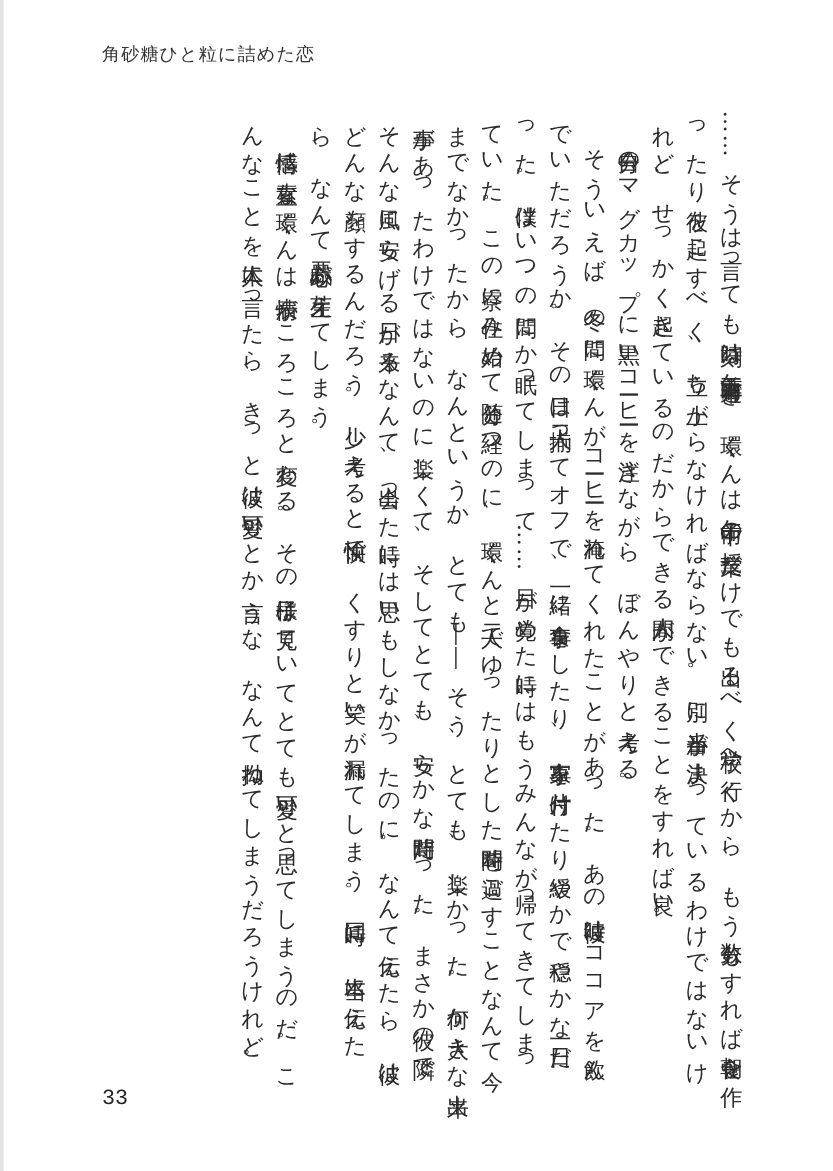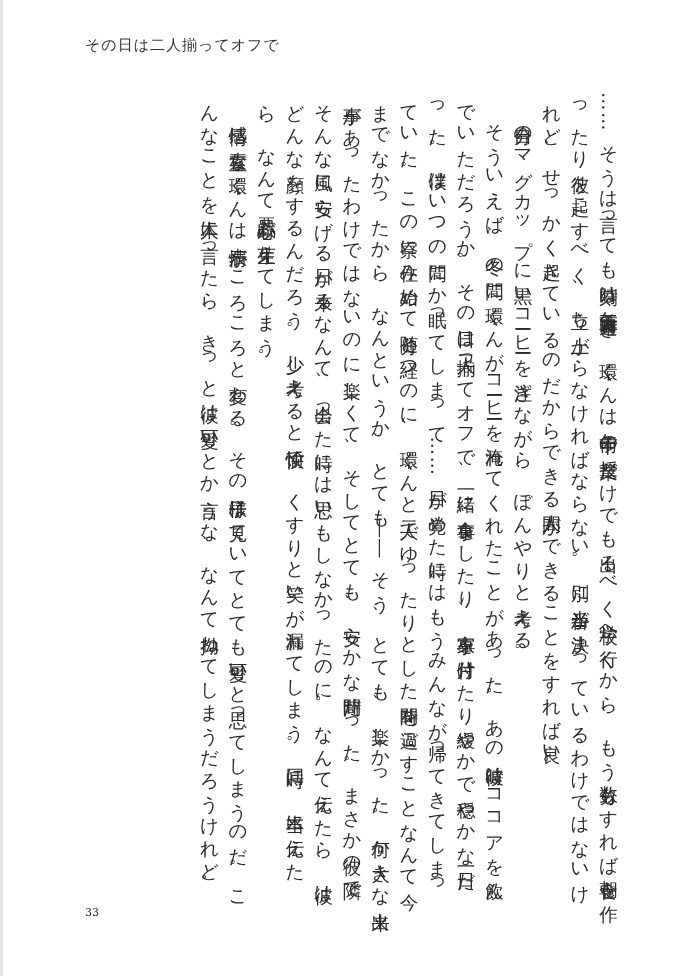--- a/index.html
+++ b/index.html
@@ -55,32 +55,33 @@
     padding: 0;
     text-indent: 0;
   }
   .text-block p.indent {
     text-indent: 1em;
   }
   .page-number {
     position: absolute;
     left: 85px;
     top: 906px;
-    font-size: 11px;
+    font-size: 18px;
     color: #222222;
+    font-family: Liberation Mono, monospace;
   }
 </style>
 </head>
 <body>
 
 <div class="page">
 
   <div class="page-edge"></div>
 
-  <div class="running-header">その日は二人揃ってオフで</div>
+  <div class="running-header">角砂糖ひと粒に詰めた恋</div>
 
   <div class="text-block">
     <p>……そうは言っても時刻は午前五時半過ぎ。環くんは午前中の授業だけでも出るべく学校へ行くから、もう数分もすれば朝食を作ったり彼を起こすべく、立ち上がらなければならない。別に当番が決まっているわけではないけれど、せっかく起きているのだからできる人間ができることをすれば良い。</p>
     <p class="indent">自分のマグカップに黒いコーヒーを注ぎながら、ぼんやりと考える。</p>
     <p class="indent">そういえば、冬の間に環くんがコーヒーを淹れてくれたことがあった。あの時彼はココアを飲んでいただろうか。その日は二人揃ってオフで、一緒に食事をしたり、家事を片付けたり緩やかで穏やかな一日だった。僕はいつの間にか眠ってしまって……目が覚めた時にはもうみんなが帰ってきてしまっていた。この寮に住み始めて随分と経つのに、環くんと二人でゆったりとした時間を過ごすことなんて今までなかったから、なんというか、とても――そう、とても、楽しかった。何か大きな出来事があったわけではないのに楽しくて、そしてとても、安らかな時間だった。まさか彼の隣でそんな風に安らげる日が来るなんて、出会った時には思いもしなかったのに。なんて伝えたら、彼はどんな顔をするんだろう。少し考えると愉快で、くすりと笑いが漏れてしまう。同時に、本当に伝えたら、なんて悪戯心が芽生えてしまう。</p>
     <p class="indent">感情に素直な環くんは表情がころころと変わる。その様子は見ていてとても可愛いと思ってしまうのだ。こんなことを本人に言ったら、きっと彼は可愛いとか言うな、なんて拗ねてしまうだろうけれど。</p>
   </div>
 
   <div class="page-number">33</div>
 

